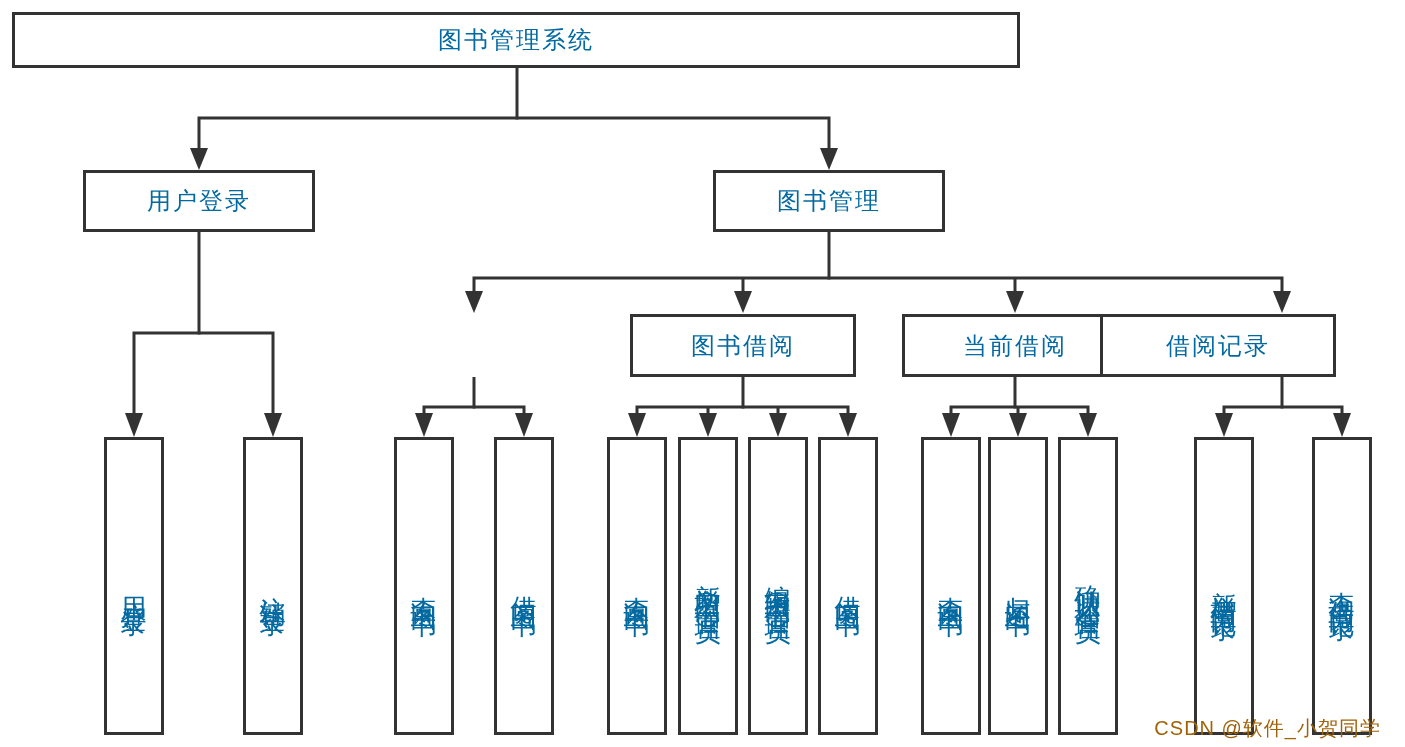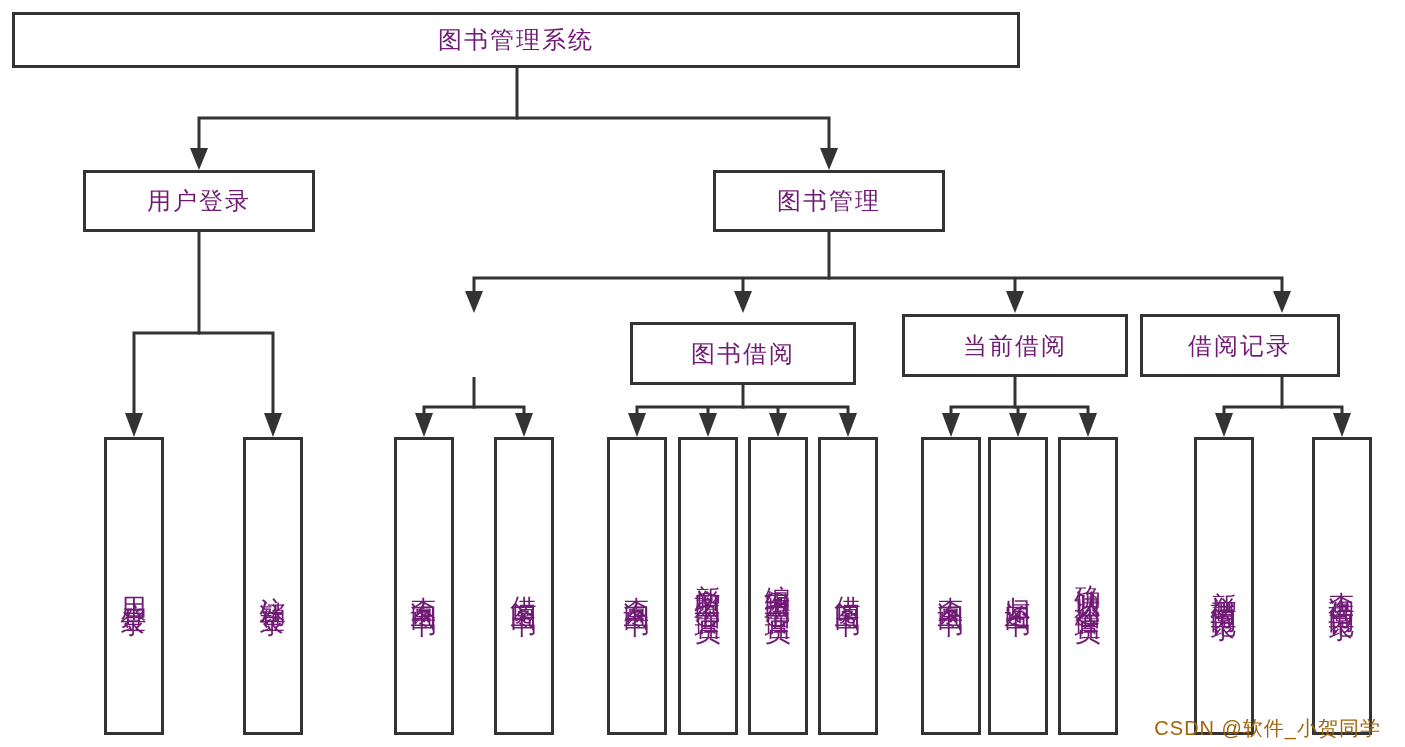--- a/index.html
+++ b/index.html
@@ -9,21 +9,21 @@
     background:#ffffff;
     font-family:"Liberation Sans","DejaVu Sans",sans-serif;
     overflow:hidden;
   }
   svg.connectors{position:absolute;left:0;top:0;width:1405px;height:747px;}
   .node{
     position:absolute;
     box-sizing:border-box;
     border:3px solid #333333;
     background:#ffffff;
-    color:#701a75;
+    color:#0369a1;
     display:flex;align-items:center;justify-content:center;
     text-align:center;
   }
   .h-node{font-size:24px;letter-spacing:2px;}
   .v-node{
     font-size:26px;
     writing-mode:vertical-rl;
     letter-spacing:5px;
     line-height:1;
   }
@@ -94,27 +94,27 @@
     <span>图书管理系统</span>
   </div>
 
   <div class="node h-node" style="left:83px;top:170px;width:232px;height:62px;">
     <span>用户登录</span>
   </div>
   <div class="node h-node" style="left:713px;top:170px;width:232px;height:62px;font-family:Liberation Serif, serif;">
     <span>图书管理</span>
   </div>
 
-  <div class="node h-node" style="left:630px;top:314px;width:226px;height:63px;margin-top:8px;">
+  <div class="node h-node" style="left:630px;top:314px;width:226px;height:63px;">
     <span>图书借阅</span>
   </div>
   <div class="node h-node" style="left:902px;top:314px;width:226px;height:63px;">
     <span>当前借阅</span>
   </div>
-  <div class="node h-node" style="left:1140px;top:314px;width:200px;height:63px;">
+  <div class="node h-node" style="left:1100px;top:314px;width:236px;height:63px;">
     <span>借阅记录</span>
   </div>
 
   <div class="node v-node" style="left:104px;top:437px;width:60px;height:298px;">
     <span>用户登录</span>
   </div>
   <div class="node v-node" style="left:243px;top:437px;width:60px;height:298px;">
     <span>注销登录</span>
   </div>
 

